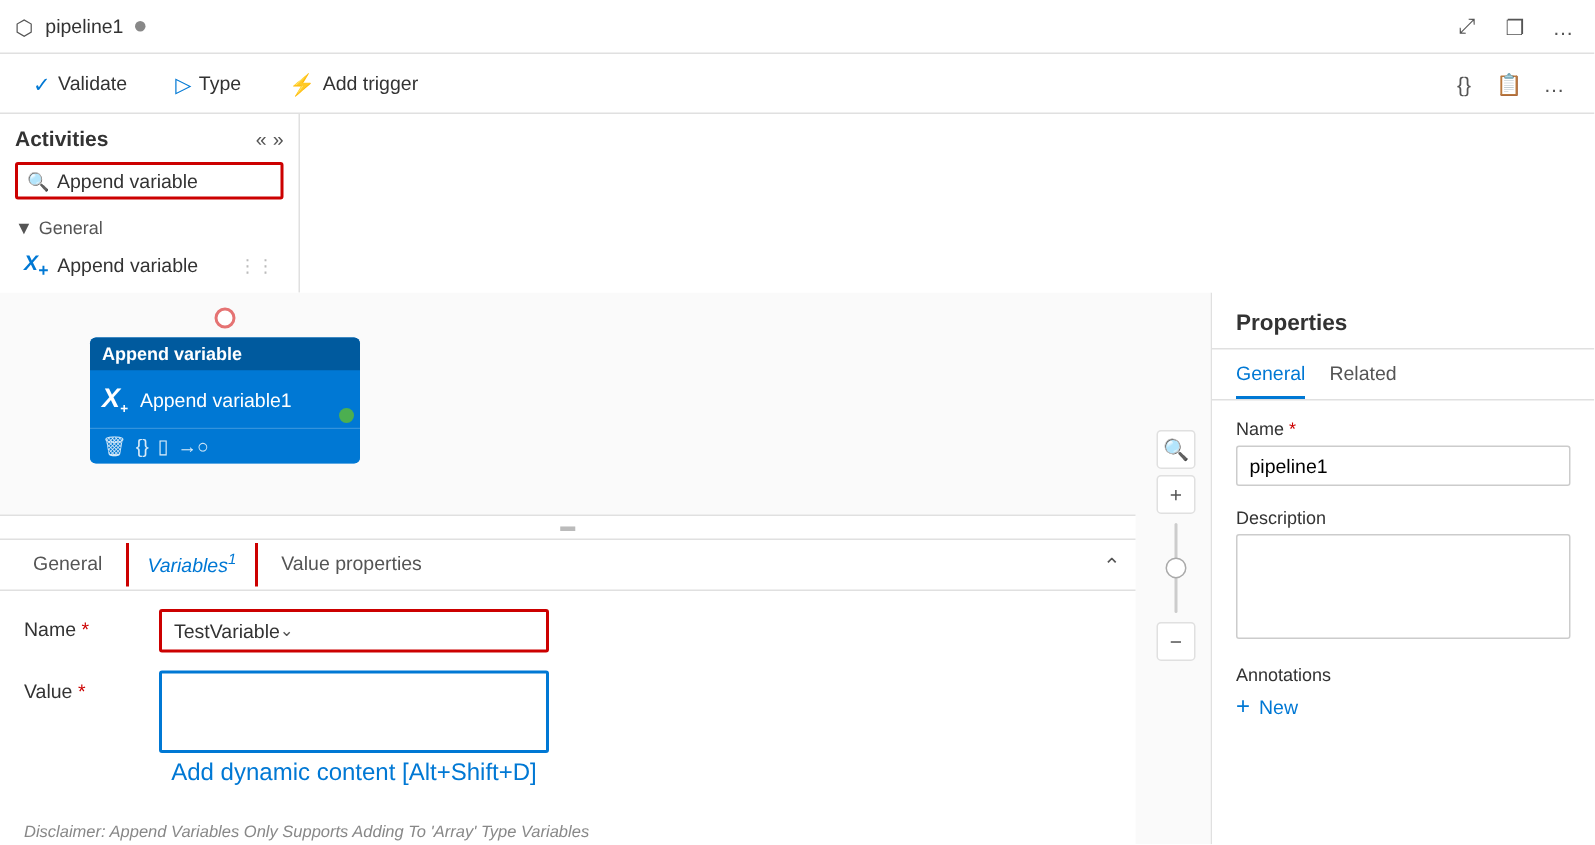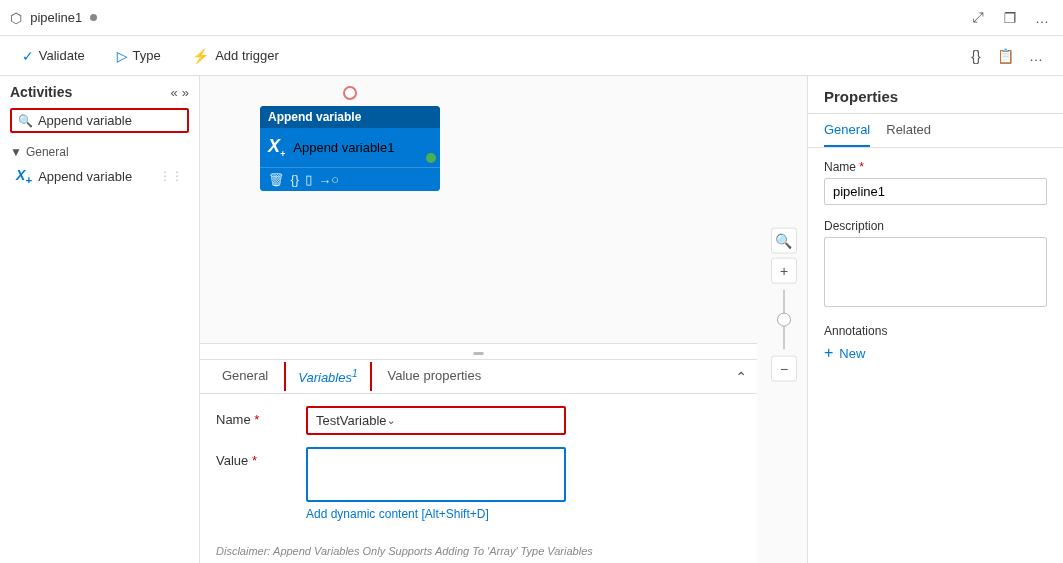--- a/index.html
+++ b/index.html
@@ -61,20 +61,21 @@
       padding: 4px 6px;
       border-radius: 3px;
     }
     .toolbar-btn .icon { color: #0078d4; font-size: 14px; }
     .toolbar-btn .icon.trigger { color: #ffa500; }
 
     
     .main-layout {
       display: flex;
       height: calc(563px - 76px);
+      flex-direction: column;
     }
 
     
     .sidebar {
       width: 200px;
       border-right: 1px solid #e0e0e0;
       display: flex;
       flex-direction: column;
     }
     .sidebar-header {
@@ -229,21 +230,21 @@
       background: #0078d4;
       border-radius: 0 0 4px 4px;
     }
     .node-body-icon {
       color: #fff;
       font-size: 18px;
       font-style: italic;
       font-weight: bold;
     }
     .node-body-label {
-      color: #000000;
+      color: #ffffff;
       font-size: 13px;
     }
     .node-status-dot {
       width: 10px; height: 10px;
       background: #4caf50;
       border-radius: 50%;
       position: absolute;
       right: 4px;
       top: 50%;
       transform: translateY(50%);
@@ -355,24 +356,24 @@
       border: 2px solid #0078d4;
       border-radius: 2px;
       padding: 5px 8px;
       font-size: 13px;
       color: #333;
       resize: none;
       outline: none;
       font-family: inherit;
     }
     .dynamic-content-link {
-      font-size: 12px;
+      font-size: 16px;
       color: #0078d4;
       cursor: pointer;
-      text-align: left;
+      text-align: center;
       margin-top: 2px;
       display: block;
     }
     .disclaimer {
       font-size: 11px;
       color: #888;
       font-style: italic;
       padding: 0 16px 8px 16px;
     }
 

